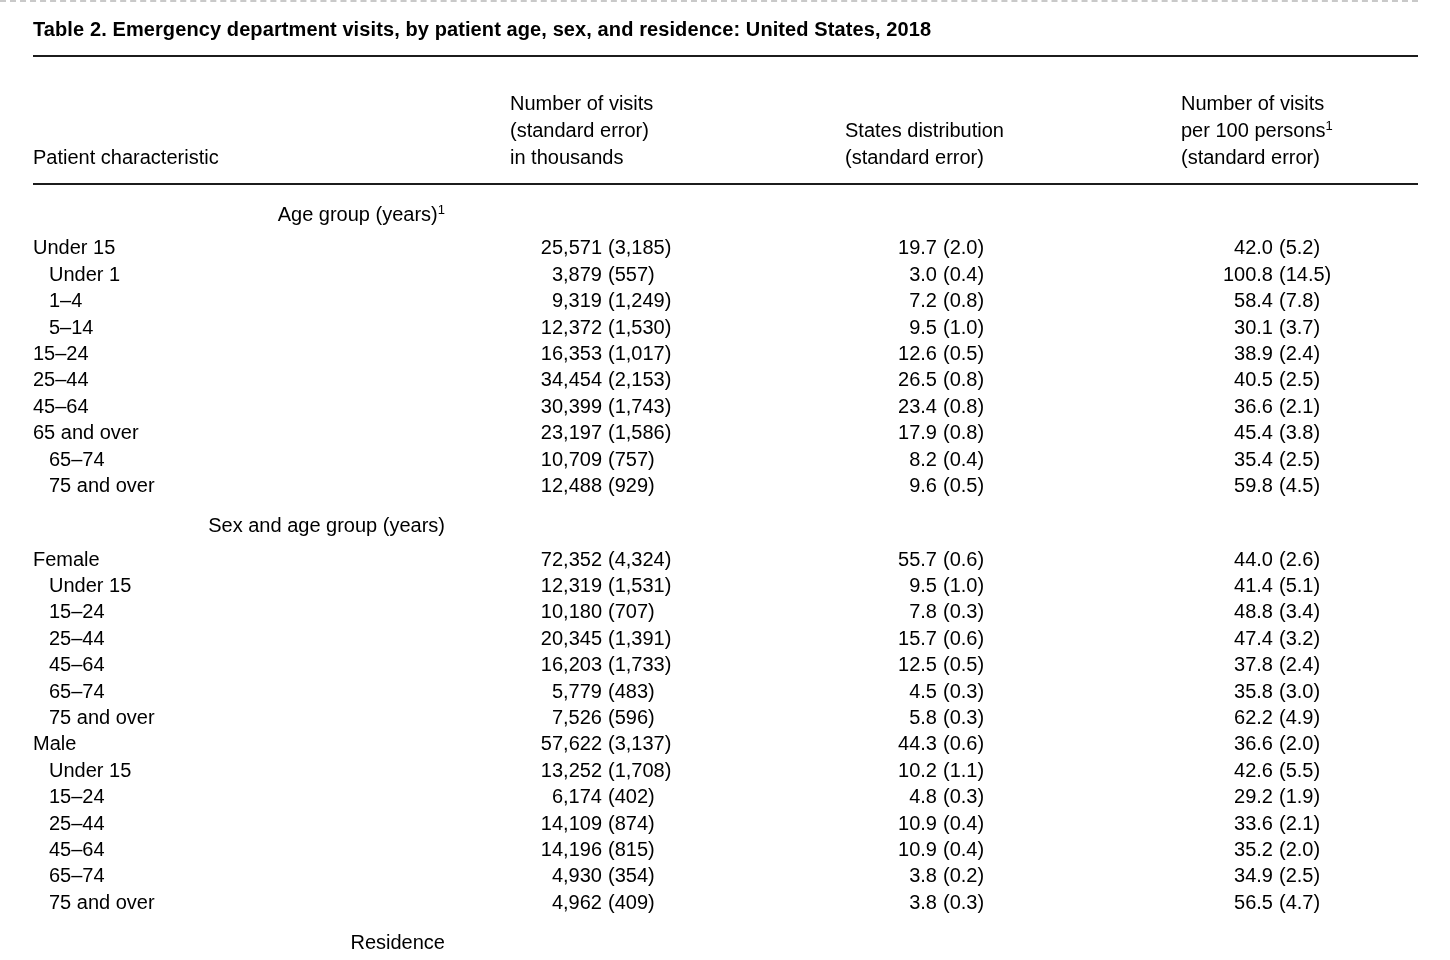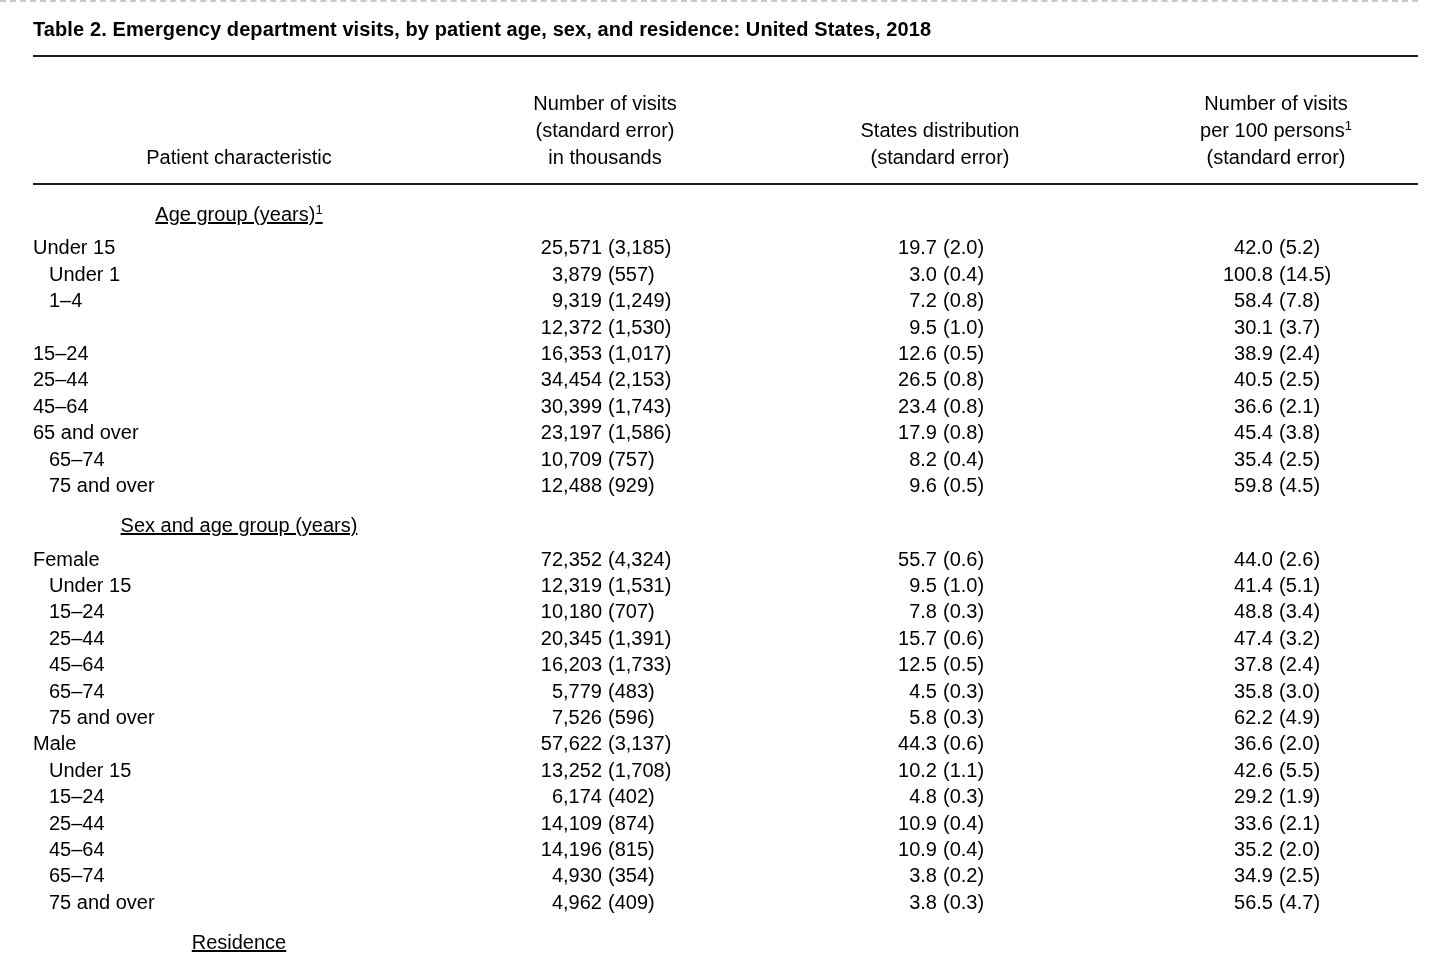--- a/index.html
+++ b/index.html
@@ -38,39 +38,38 @@
     display: grid;
     grid-template-columns: 412px 65px 92px 6px 92px 145px 92px 6px 92px 146px 92px 6px 92px;
   }
   .thead {
     align-items: end;
     padding-top: 8px;
     padding-bottom: 12px;
     min-height: 82px;
   }
   .thead .hcell {
-    text-align: center;
     font-size: 20px;
     line-height: 27px;
     margin-top: 25px;
   }
   .h-stub { grid-column: 1 / 2; }
   .h-col2 { grid-column: 3 / 6; }
   .h-col3 { grid-column: 7 / 10; }
   .h-col4 { grid-column: 11 / 14; }
   .rows { font-size: 20px; }
   .row {
     height: 26.4px;
     line-height: 26.4px;
     white-space: nowrap;
   }
   .rows .row:first-child { margin-top: 16px; }
   .row.group-row { margin-top: 14px; margin-bottom: 7px; }
   .stub { grid-column: 1 / 2; text-align: left; }
-  .group-row .stub { text-align: center; text-decoration: underline; }
+  .group-row .stub { text-align: right; }
   .row.indented .stub { padding-left: 16px; }
   .v2 { grid-column: 3 / 4; }
   .s2 { grid-column: 5 / 6; }
   .v3 { grid-column: 7 / 8; }
   .s3 { grid-column: 9 / 10; }
   .v4 { grid-column: 11 / 12; }
   .s4 { grid-column: 13 / 14; }
   .val { text-align: right; }
   .se  { text-align: left; }
   .sup {
@@ -147,20 +146,21 @@
     <div class="stub"><span class="stub-label">1–4</span></div>
     <div class="v2 val">9,319</div>
     <div class="s2 se">(1,249)</div>
     <div class="v3 val">7.2</div>
     <div class="s3 se">(0.8)</div>
     <div class="v4 val">58.4</div>
     <div class="s4 se">(7.8)</div>
   </div>
 
   <div class="grid row data-row indented">
+    <div class="stub"><span class="stub-label">5–14</span></div>
     <div class="v2 val">12,372</div>
     <div class="s2 se">(1,530)</div>
     <div class="v3 val">9.5</div>
     <div class="s3 se">(1.0)</div>
     <div class="v4 val">30.1</div>
     <div class="s4 se">(3.7)</div>
   </div>
 
   <div class="grid row data-row">
     <div class="stub"><span class="stub-label">15–24</span></div>

